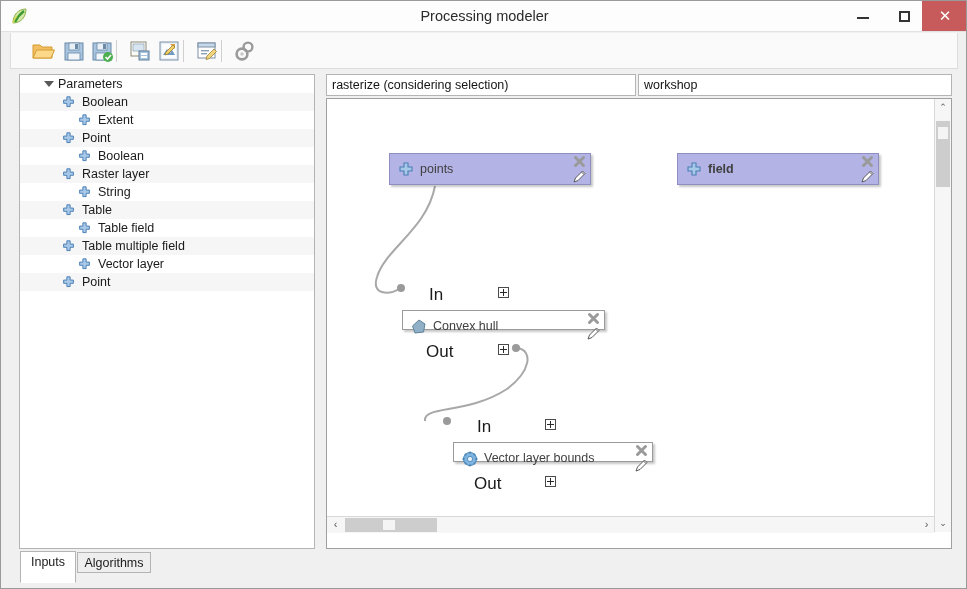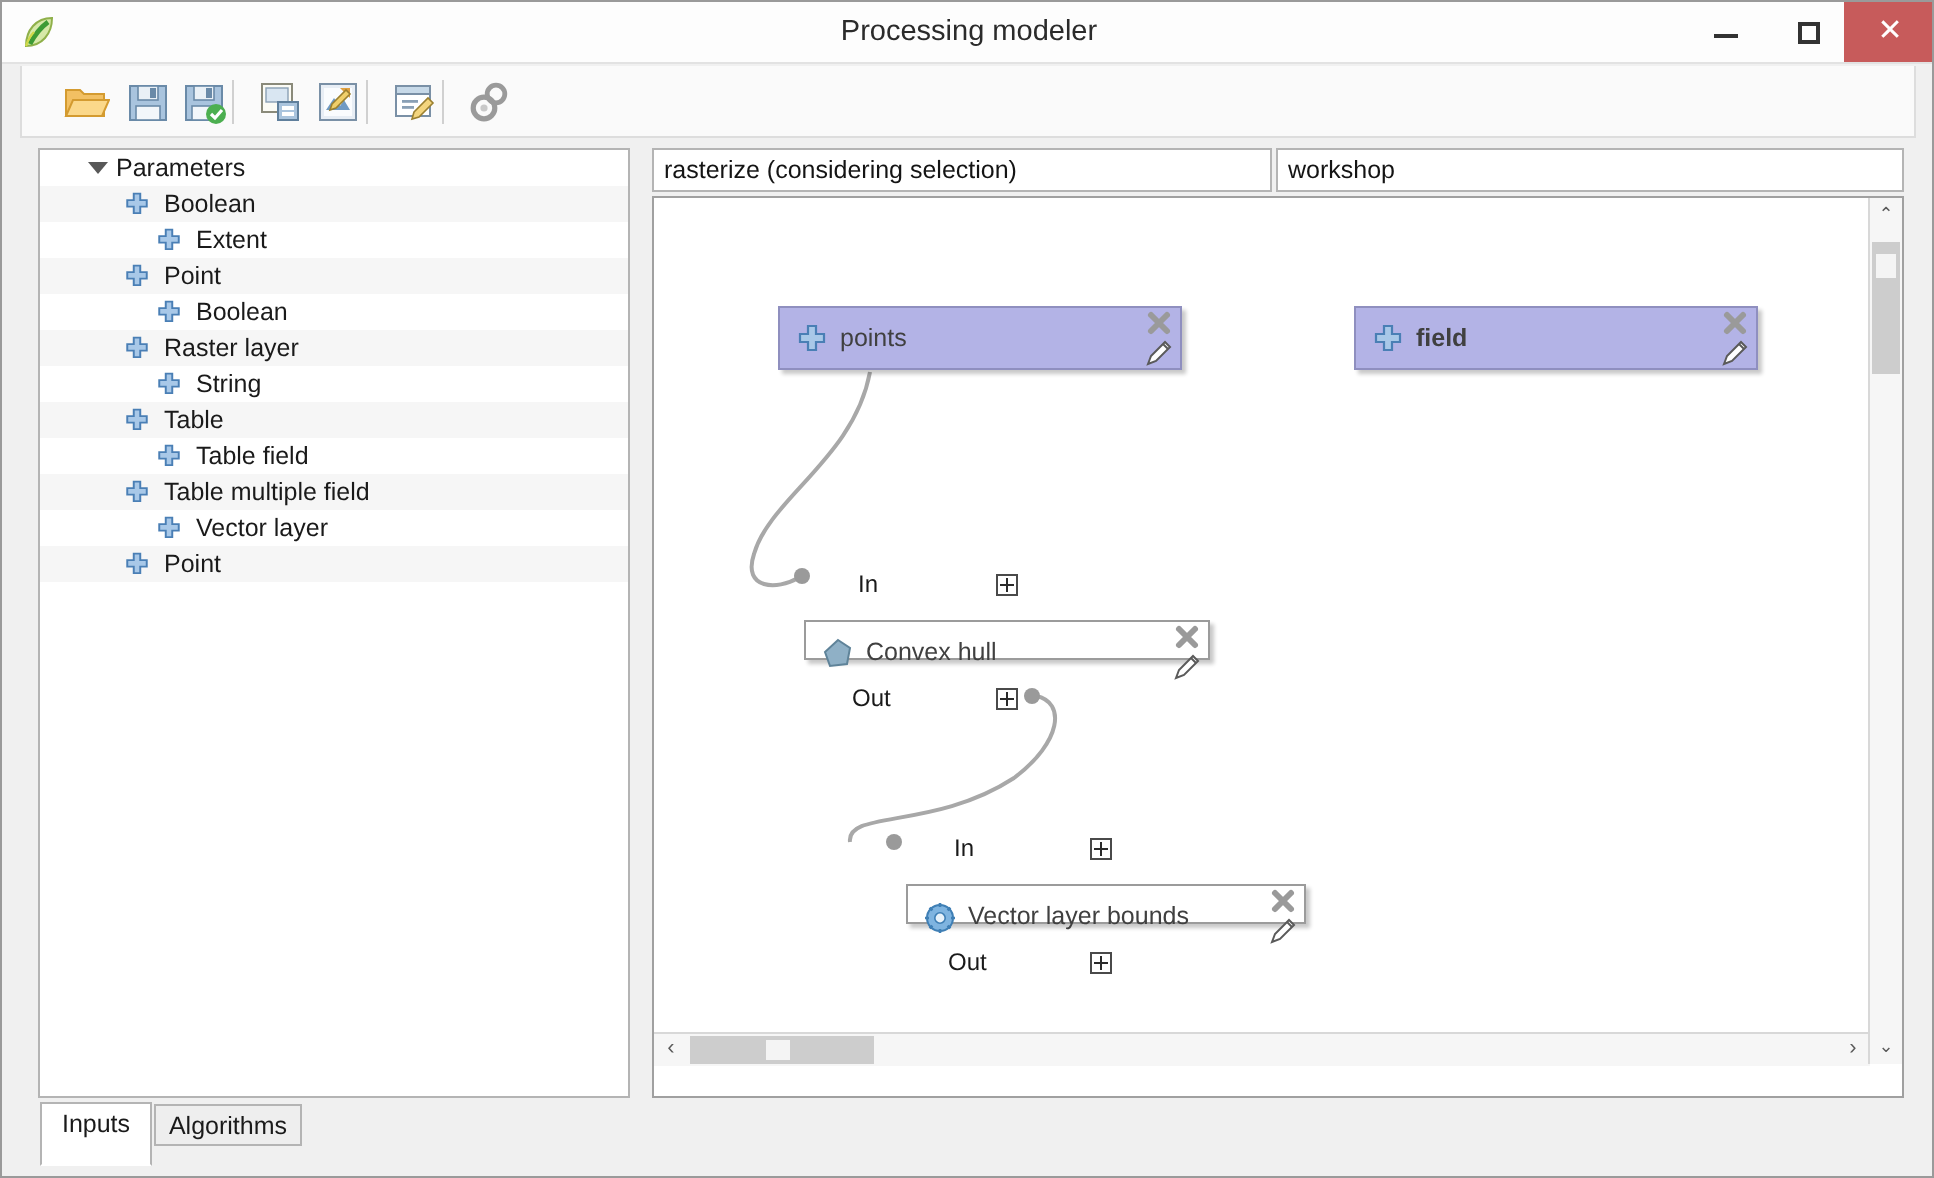--- a/index.html
+++ b/index.html
@@ -310,21 +310,21 @@
     width: 13px; height: 13px;
   }
   .node-pen {
     position: absolute;
     right: 3px; top: 15px;
     width: 15px; height: 15px;
   }
 
   .port-label {
     position: absolute;
-    font-size: 12px;
+    font-size: 17px;
     color: #1a1a1a;
     white-space: nowrap;
   }
   .port-box {
     position: absolute;
     width: 11px; height: 11px;
     border: 1px solid #4a4a4a;
     background: #ffffff;
     box-sizing: border-box;
   }

